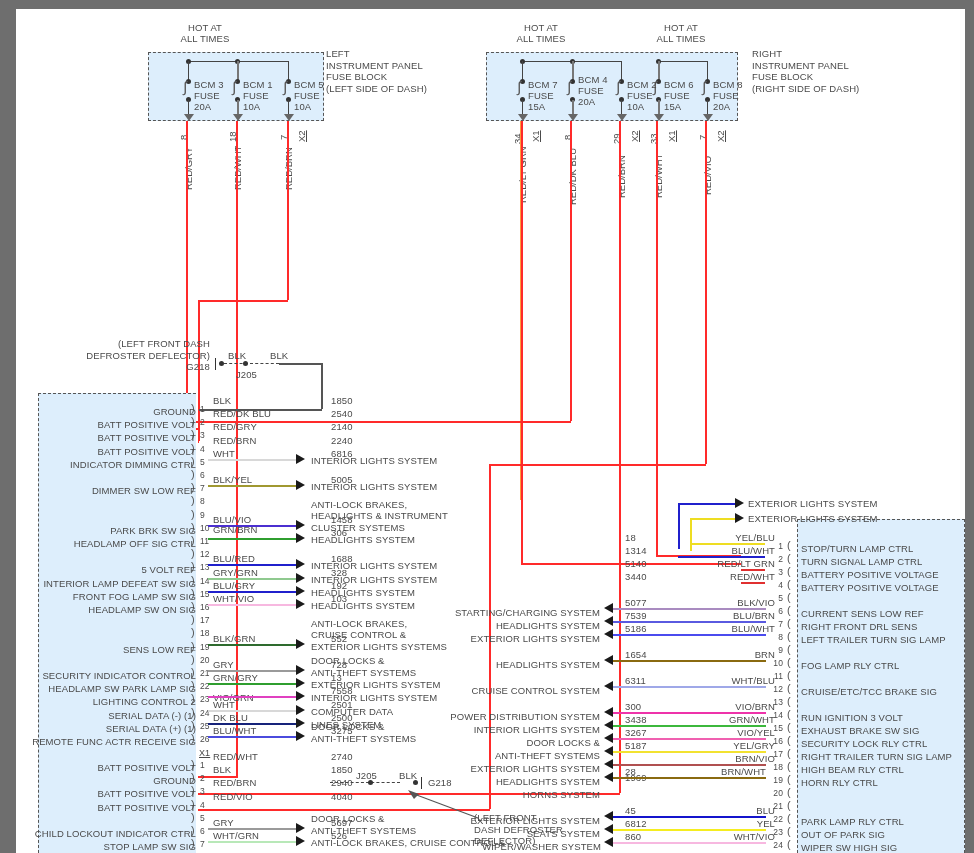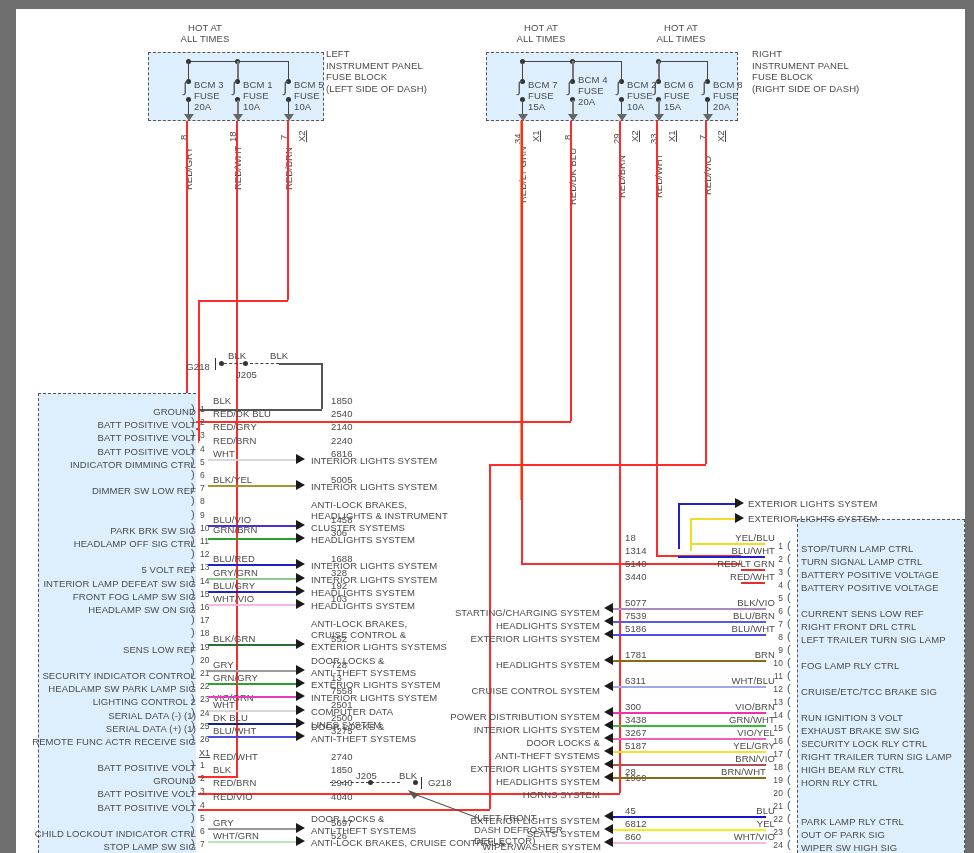--- a/index.html
+++ b/index.html
@@ -197,20 +197,22 @@
   <div class="h2" style="left:198px;top:793px;width:422px;border-color:#ff2a2a;"></div>
 
   <div class="v2" style="left:656px;top:121px;height:434px;border-color:#ff2a2a;"></div>
   <div class="h2" style="left:656px;top:555px;width:85px;border-color:#ff2a2a;"></div>
 
   <div class="v2" style="left:705px;top:121px;height:343px;border-color:#ff2a2a;"></div>
   <div class="h2" style="left:489px;top:464px;width:217px;border-color:#ff2a2a;"></div>
   <div class="v2" style="left:489px;top:464px;height:345px;border-color:#ff2a2a;"></div>
   <div class="h2" style="left:198px;top:809px;width:292px;border-color:#ff2a2a;"></div>
 
+  <div class="t r" style="left:40px;top:338px;width:170px;line-height:11.5px;">(LEFT FRONT DASH
+DEFROSTER DEFLECTOR)</div>
   <div class="t r" style="left:140px;top:361px;width:70px;">G218</div>
   <div class="v" style="left:215px;top:358px;height:12px;border-color:#333;"></div>
   <div class="dot" style="left:219px;top:361px;"></div>
   <div class="dash" style="left:224px;top:363px;width:55px;"></div>
   <div class="dot" style="left:243px;top:361px;"></div>
   <div class="t" style="left:228px;top:350px;">BLK</div>
   <div class="t" style="left:236px;top:369px;">J205</div>
   <div class="h" style="left:279px;top:363px;width:43px;border-color:#555;border-top-width:2.2px;"></div>
   <div class="t" style="left:270px;top:350px;">BLK</div>
   <div class="v" style="left:321px;top:363px;height:46px;border-color:#555;border-left-width:2.2px;"></div>
@@ -482,41 +484,41 @@
       <div class="t" style="left: 787px; top: 605px; font-size: 11px; color: rgb(85, 85, 85);">(</div>
       <div class="t r" style="left: 761px; top: 606px; width: 22px; font-size: 8.5px;">6</div>
       <div class="t" style="left: 801px; top: 608px;">CURRENT SENS LOW REF</div>
       <div class="t r" style="left: 670px; top: 597px; width: 105px;">BLK/VIO</div>
       <div class="t" style="left: 625px; top: 597px;">5077</div>
       <div class="t r" style="left: 410px; top: 607px; width: 190px;">STARTING/CHARGING SYSTEM</div>
       <div class="h" style="left: 613px; top: 608px; width: 153px; border-color: rgb(169, 139, 192); border-top-width: 2.4px;"></div>
       <div class="arrowL" style="left: 604px; top: 603px;"></div>
       <div class="t" style="left: 787px; top: 618px; font-size: 11px; color: rgb(85, 85, 85);">(</div>
       <div class="t r" style="left: 761px; top: 619px; width: 22px; font-size: 8.5px;">7</div>
-      <div class="t" style="left: 801px; top: 621px;">RIGHT FRONT DRL CTRL</div>
+      <div class="t" style="left: 801px; top: 621px;">RIGHT FRONT DRL SENS</div>
       <div class="t r" style="left: 670px; top: 610px; width: 105px;">BLU/BRN</div>
       <div class="t" style="left: 625px; top: 610px;">7539</div>
       <div class="t r" style="left: 410px; top: 620px; width: 190px;">HEADLIGHTS SYSTEM</div>
       <div class="h" style="left: 613px; top: 621px; width: 153px; border-color: rgb(90, 90, 224); border-top-width: 2.4px;"></div>
       <div class="arrowL" style="left: 604px; top: 616px;"></div>
       <div class="t" style="left: 787px; top: 631px; font-size: 11px; color: rgb(85, 85, 85);">(</div>
       <div class="t r" style="left: 761px; top: 632px; width: 22px; font-size: 8.5px;">8</div>
       <div class="t" style="left: 801px; top: 634px;">LEFT TRAILER TURN SIG LAMP</div>
       <div class="t r" style="left: 670px; top: 623px; width: 105px;">BLU/WHT</div>
       <div class="t" style="left: 625px; top: 623px;">5186</div>
       <div class="t r" style="left: 410px; top: 633px; width: 190px;">EXTERIOR LIGHTS SYSTEM</div>
       <div class="h" style="left: 613px; top: 634px; width: 153px; border-color: rgb(75, 75, 238); border-top-width: 2.4px;"></div>
       <div class="arrowL" style="left: 604px; top: 629px;"></div>
       <div class="t" style="left: 787px; top: 644px; font-size: 11px; color: rgb(85, 85, 85);">(</div>
       <div class="t r" style="left: 761px; top: 645px; width: 22px; font-size: 8.5px;">9</div>
       <div class="t" style="left: 787px; top: 657px; font-size: 11px; color: rgb(85, 85, 85);">(</div>
       <div class="t r" style="left: 761px; top: 658px; width: 22px; font-size: 8.5px;">10</div>
       <div class="t" style="left: 801px; top: 660px;">FOG LAMP RLY CTRL</div>
       <div class="t r" style="left: 670px; top: 649px; width: 105px;">BRN</div>
-      <div class="t" style="left: 625px; top: 649px;">1781</div>
+      <div class="t" style="left: 625px; top: 649px;">1654</div>
       <div class="t r" style="left: 410px; top: 659px; width: 190px;">HEADLIGHTS SYSTEM</div>
       <div class="h" style="left: 613px; top: 660px; width: 153px; border-color: rgb(138, 106, 16); border-top-width: 2.4px;"></div>
       <div class="arrowL" style="left: 604px; top: 655px;"></div>
       <div class="t" style="left: 787px; top: 670px; font-size: 11px; color: rgb(85, 85, 85);">(</div>
       <div class="t r" style="left: 761px; top: 671px; width: 22px; font-size: 8.5px;">11</div>
       <div class="t" style="left: 787px; top: 683px; font-size: 11px; color: rgb(85, 85, 85);">(</div>
       <div class="t r" style="left: 761px; top: 684px; width: 22px; font-size: 8.5px;">12</div>
       <div class="t" style="left: 801px; top: 686px;">CRUISE/ETC/TCC BRAKE SIG</div>
       <div class="t r" style="left: 670px; top: 675px; width: 105px;">WHT/BLU</div>
       <div class="t" style="left: 625px; top: 675px;">6311</div>

